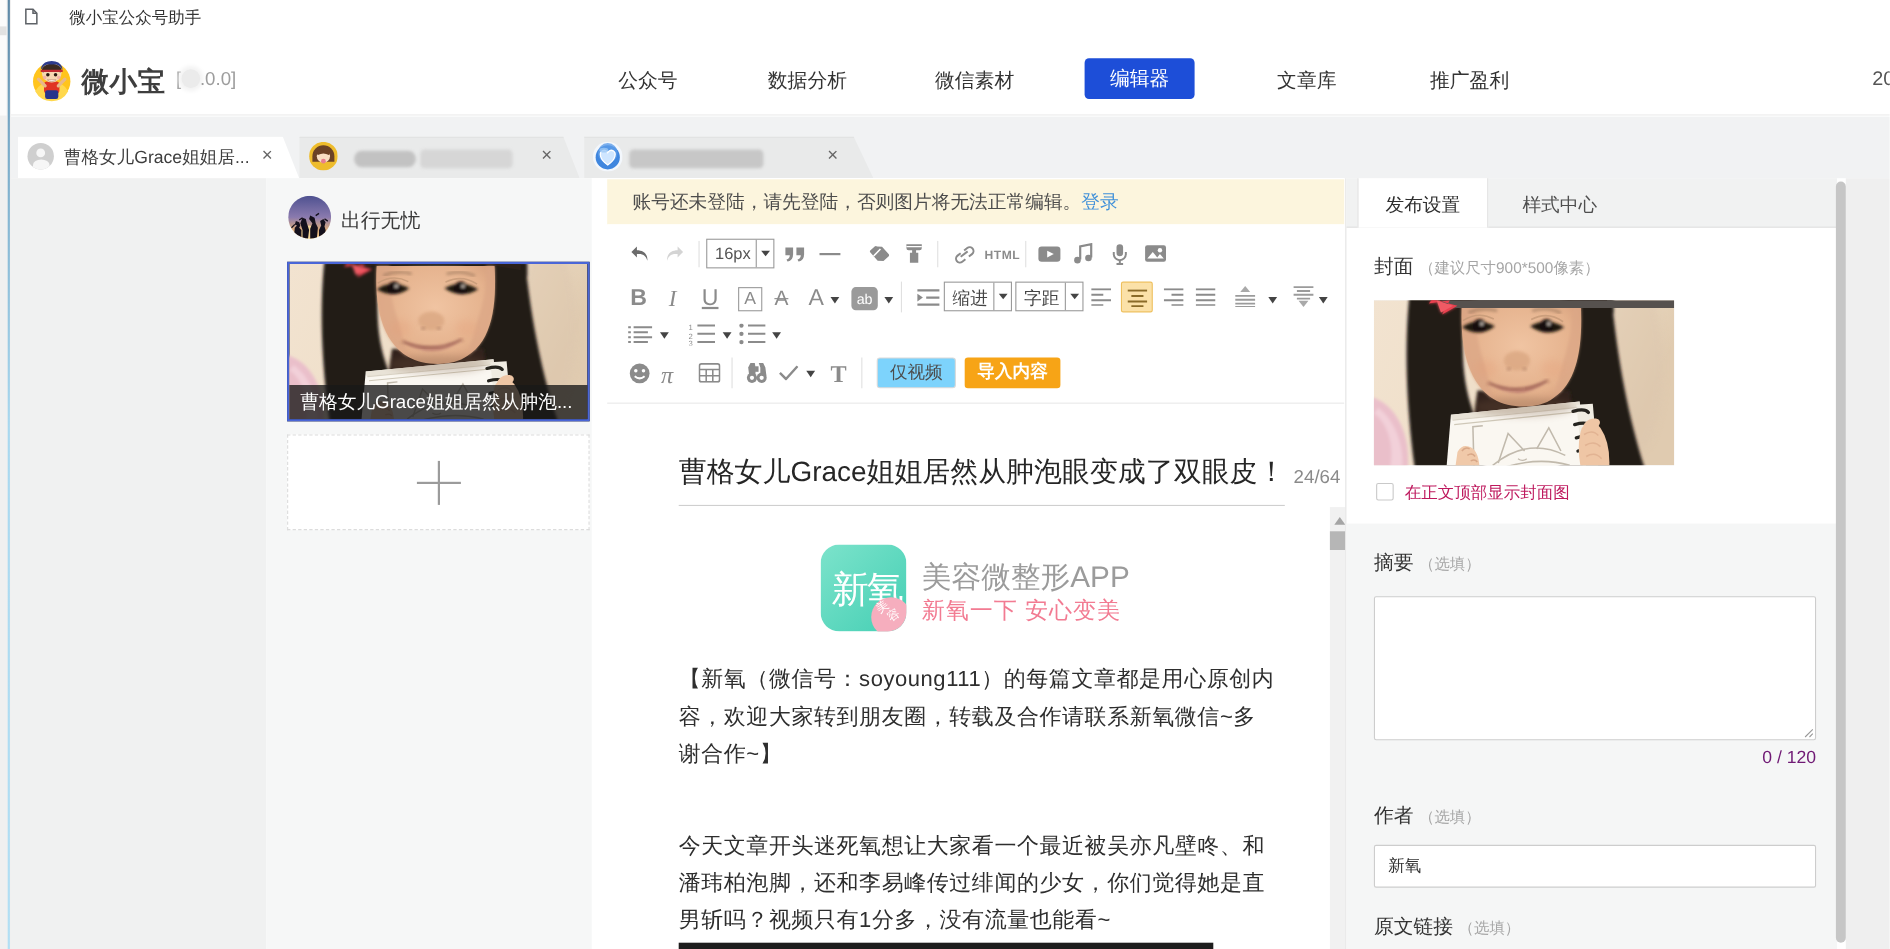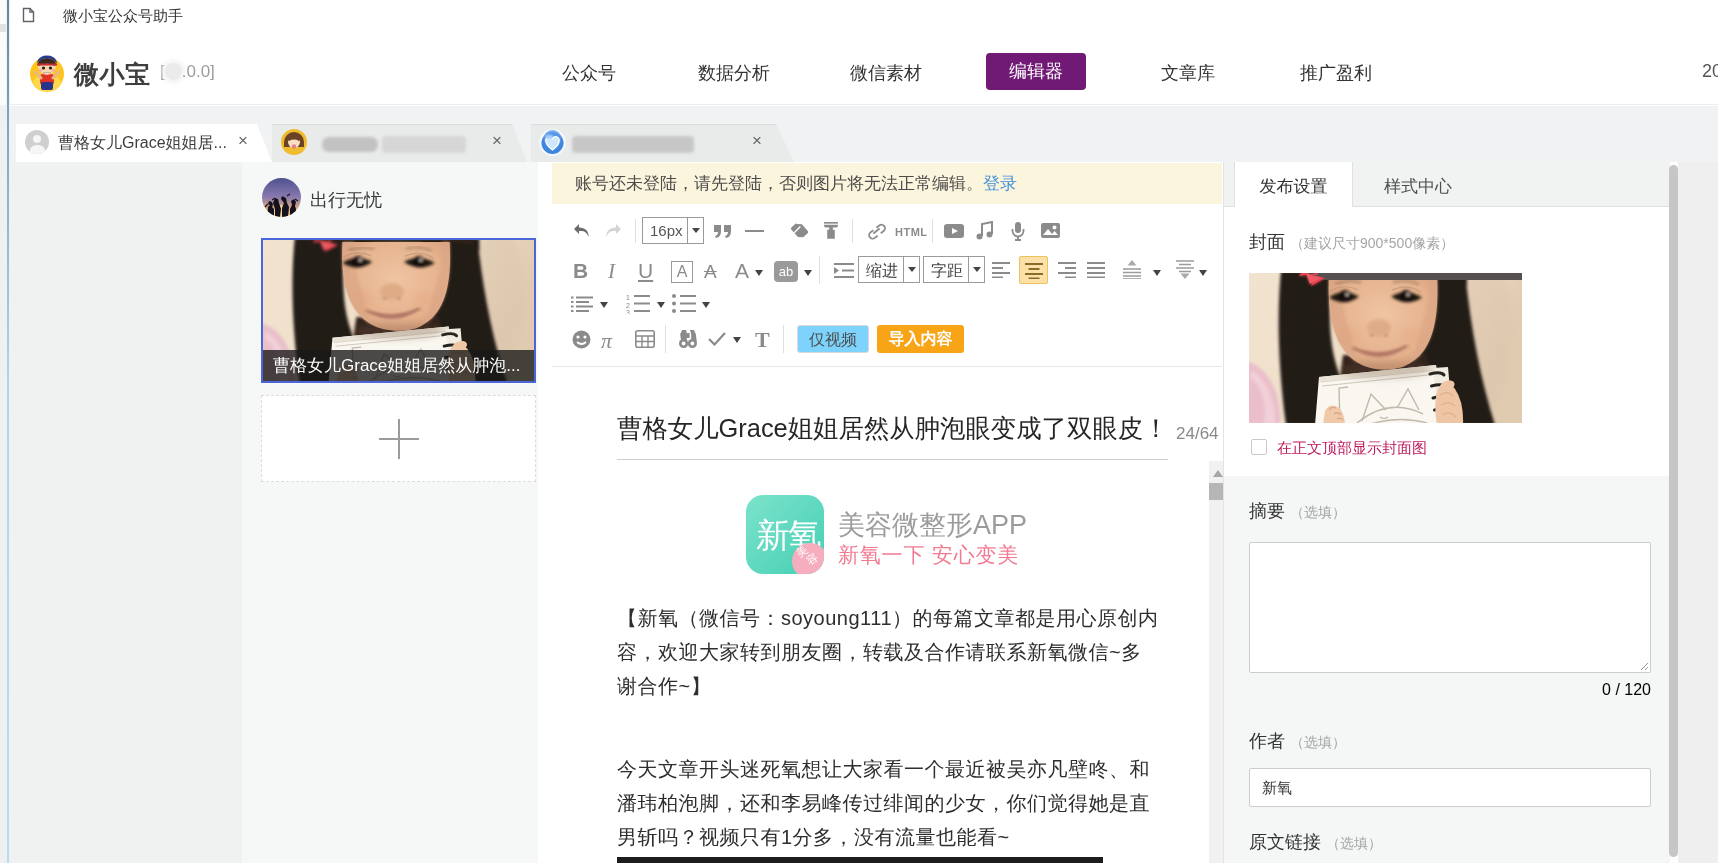--- a/index.html
+++ b/index.html
@@ -46,21 +46,21 @@
     <path d="M16 20.5 a4.5 3 0 0 0 8 0 z" fill="#fff" stroke="#c9937a" stroke-width="0.7"></path>
     <circle cx="13.5" cy="18.5" r="1.7" fill="#f3a9a2" opacity="0.8"></circle>
     <circle cx="26.5" cy="18.5" r="1.7" fill="#f3a9a2" opacity="0.8"></circle>
   </svg>
   <div class="abs" style="left:64px;top:28px;font-size:25px;font-weight:bold;color:#3e3e3e;letter-spacing:0.5px;">微小宝</div>
   <div class="abs" style="left:150px;top:32px;font-size:17px;color:#9d9d9d;">[<span style="display:inline-block;width:17px;height:17px;border-radius:50%;background:#ebebeb;box-shadow:0 0 4px 3px #f3f3f3;vertical-align:-3px;"></span>.0.0]</div>
 
   <div class="abs" style="left:519px;top:31px;width:120px;text-align:center;font-size:18px;color:#333;">公众号</div>
   <div class="abs" style="left:664px;top:31px;width:120px;text-align:center;font-size:18px;color:#333;">数据分析</div>
   <div class="abs" style="left:816px;top:31px;width:120px;text-align:center;font-size:18px;color:#333;">微信素材</div>
-  <div class="abs" style="left:976px;top:23px;width:100px;height:37px;background:#701a75;border-radius:4px;color:#fff;font-size:18px;text-align:center;line-height:37px;">编辑器</div>
+  <div class="abs" style="left:976px;top:23px;width:100px;height:37px;background:#1d4ed8;border-radius:4px;color:#fff;font-size:18px;text-align:center;line-height:37px;">编辑器</div>
   <div class="abs" style="left:1118px;top:31px;width:120px;text-align:center;font-size:18px;color:#333;">文章库</div>
   <div class="abs" style="left:1266px;top:31px;width:120px;text-align:center;font-size:18px;color:#333;">推广盈利</div>
   <div class="abs" style="left:1692px;top:31px;font-size:18px;color:#555;">20</div>
 </div>
 
 <div class="abs" style="left:10px;top:106px;width:1708px;height:56px;background:#f1f2f3;">
 
   <div class="abs" style="left:6px;top:18px;width:256px;height:38px;background:#fff;clip-path:polygon(0 0,241px 0,256px 38px,0 38px);"></div>
   <div class="abs" style="left:15px;top:24px;width:24px;height:24px;border-radius:50%;background:#cfcfcf;overflow:hidden;">
     <div class="abs" style="left:8px;top:5px;width:8px;height:8px;border-radius:50%;background:#f6f6f6;"></div>
@@ -369,21 +369,21 @@
 <div class="abs" style="left:1251px;top:439px;width:16px;height:16px;border:1px solid #c9c9c9;border-radius:2px;background:#fff;"></div>
 <div class="abs" style="left:1277px;top:439px;font-size:15px;color:#be185d;">在正文顶部显示封面图</div>
 
 <div class="abs" style="left:1224px;top:476px;width:446px;height:387px;background:#f5f6f6;"></div>
 <div class="abs" style="left:1249px;top:499px;font-size:18px;color:#333;">摘要 <span style="font-size:14px;color:#a5a5a5;">（选填）</span></div>
 <div class="abs" style="left:1249px;top:542px;width:402px;height:131px;background:#fff;border:1px solid #cdcdcd;border-radius:2px;">
   <svg class="abs" style="right:1px;bottom:1px;" width="10" height="10" viewBox="0 0 10 10">
     <path d="M2 9 L9 2 M6 9 L9 6" stroke="#999" stroke-width="1"></path>
   </svg>
 </div>
-<div class="abs" style="left:1451px;top:681px;width:200px;text-align:right;font-size:16px;color:#000000;">0 / 120</div>
+<div class="abs" style="left:1451px;top:681px;width:200px;text-align:right;font-size:16px;color:#701a75;">0 / 120</div>
 <div class="abs" style="left:1249px;top:729px;font-size:18px;color:#333;">作者 <span style="font-size:14px;color:#a5a5a5;">（选填）</span></div>
 <div class="abs" style="left:1249px;top:768px;width:402px;height:39px;background:#fff;border:1px solid #cdcdcd;border-radius:2px;font-size:15px;color:#333;line-height:37px;"><span style="margin-left:12px;">新氧</span></div>
 <div class="abs" style="left:1249px;top:830px;font-size:18px;color:#333;">原文链接 <span style="font-size:14px;color:#a5a5a5;">（选填）</span></div>
 
 <div class="abs" style="left:1678px;top:162px;width:40px;height:701px;background:#efefef;"></div>
 <div class="abs" style="left:1669px;top:165px;width:9px;height:692px;background:#c6c6c6;border-radius:5px;"></div>
 
 <svg width="0" height="0" style="position:absolute;">
   <defs>
     <filter id="b1" x="-20%" y="-20%" width="140%" height="140%">

